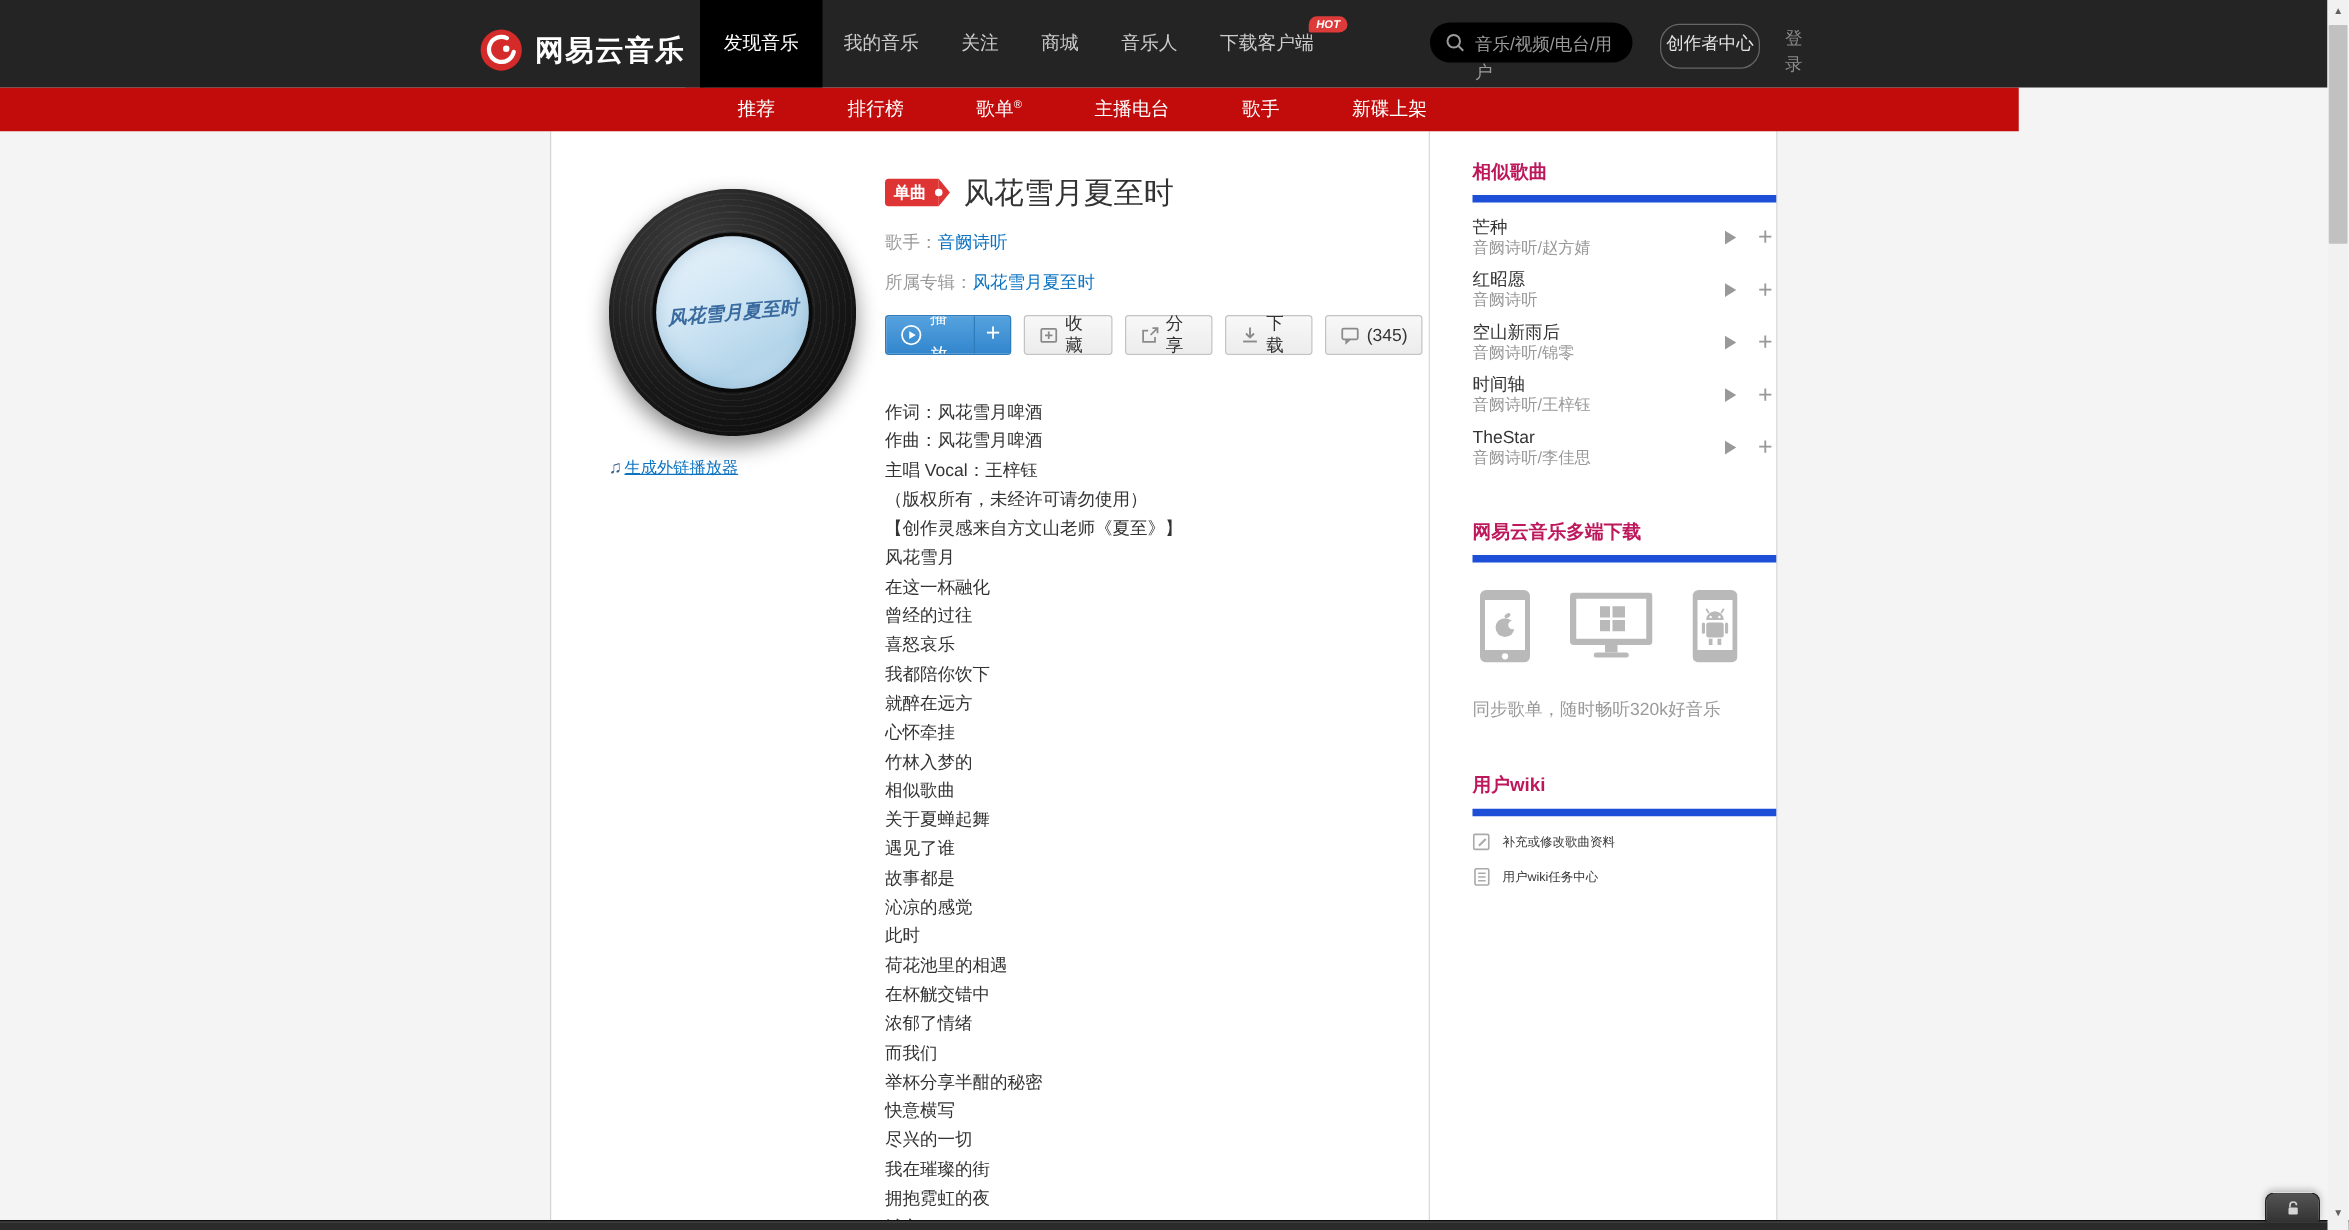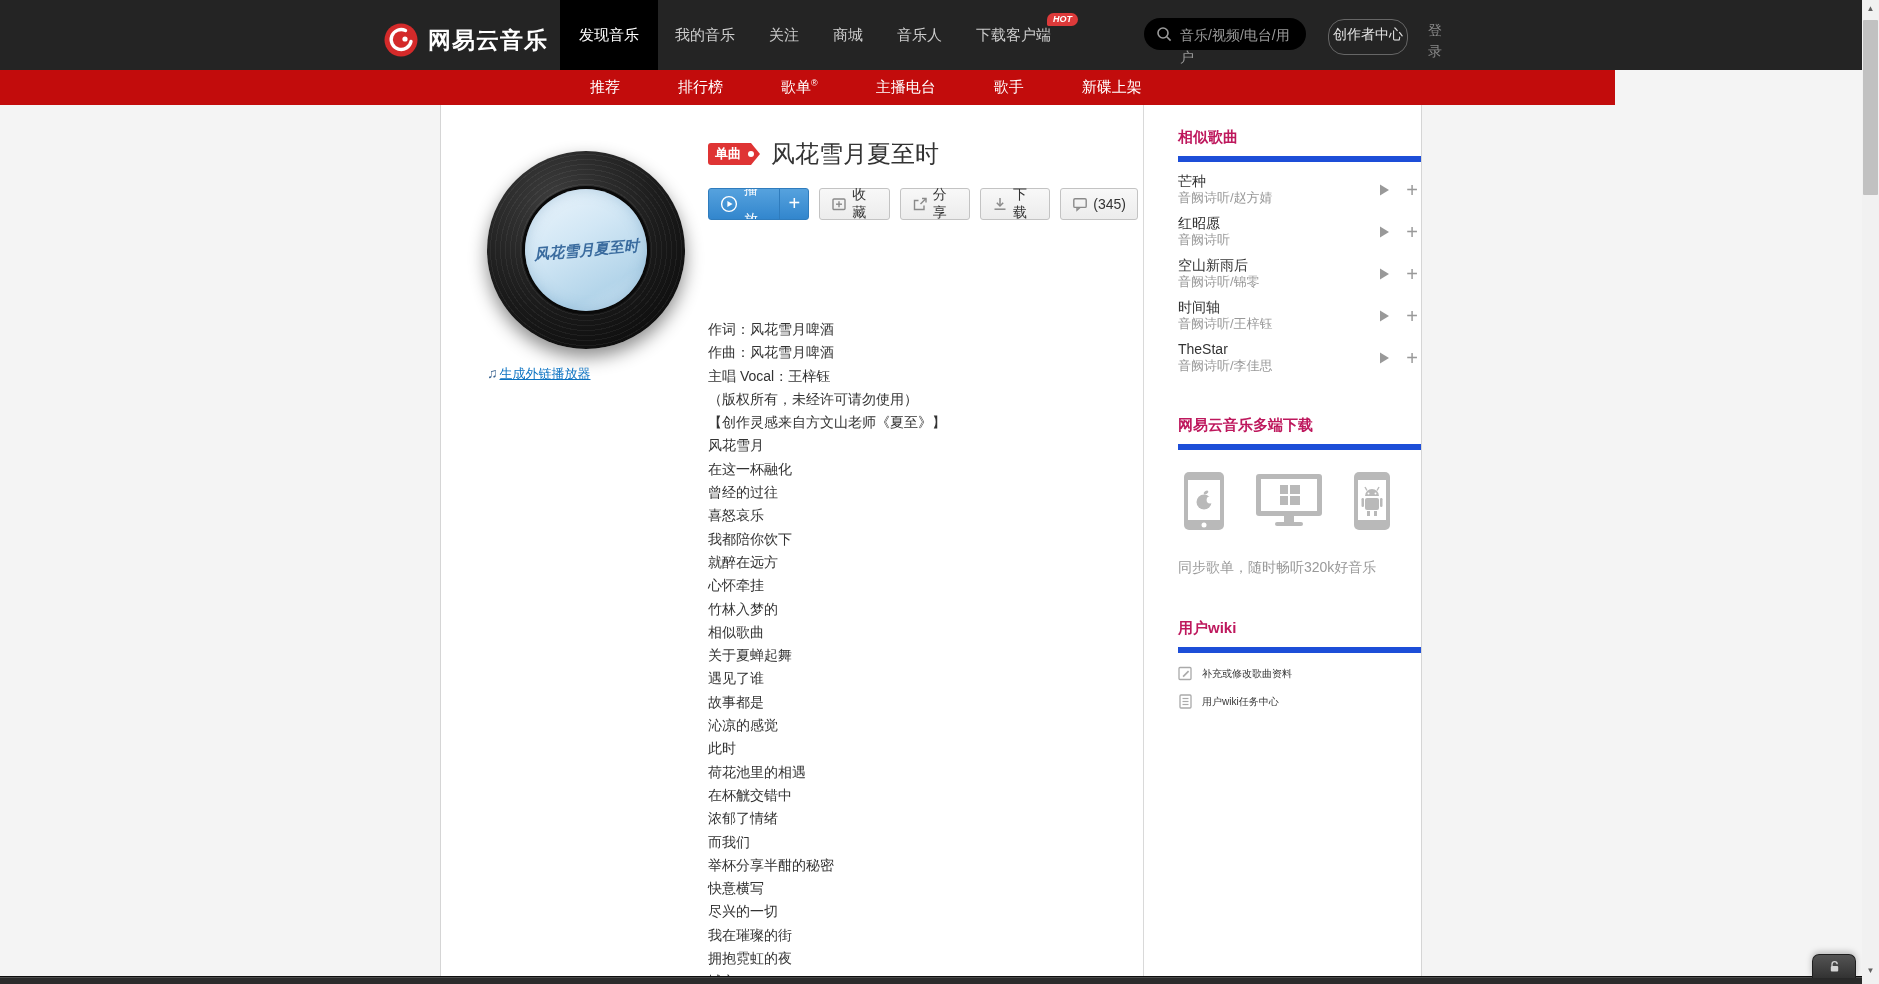--- a/index.html
+++ b/index.html
@@ -152,20 +152,26 @@
         </div>
       </div>
       <div class="outchain">
         <span class="note">♫</span><a>生成外链播放器</a>
       </div>
 
       <div class="song-info">
         <div class="title-row">
           <span class="type-badge">单曲</span>
           <span class="song-title">风花雪月夏至时</span>
+        </div>
+        <div class="meta-line">
+          <span class="meta-label">歌手：</span><a>音阙诗听</a>
+        </div>
+        <div class="meta-line">
+          <span class="meta-label">所属专辑：</span><a>风花雪月夏至时</a>
         </div>
         <div class="btn-row">
           <div class="btn-play">
             <span class="btn-play-main">
               <span style="line-height:0;">
                 <svg width="18" height="18" viewBox="0 0 18 18">
                   <circle cx="9" cy="9" r="7.4" stroke="#fff" stroke-width="1.4" fill="none"></circle>
                   <polygon points="7.4,5.9 12.6,9 7.4,12.1" fill="#fff"></polygon>
                 </svg>
               </span>

